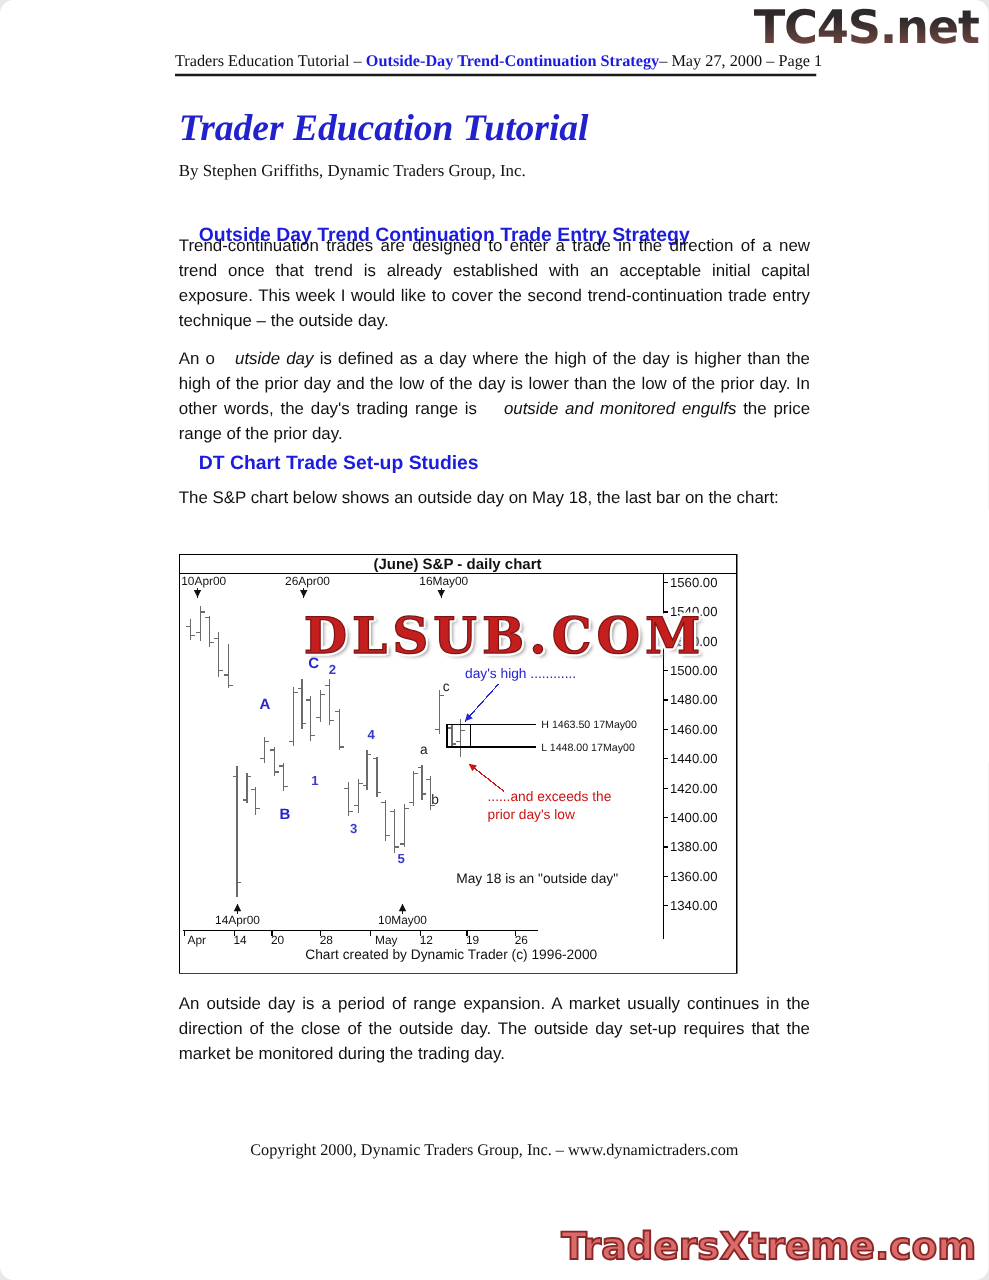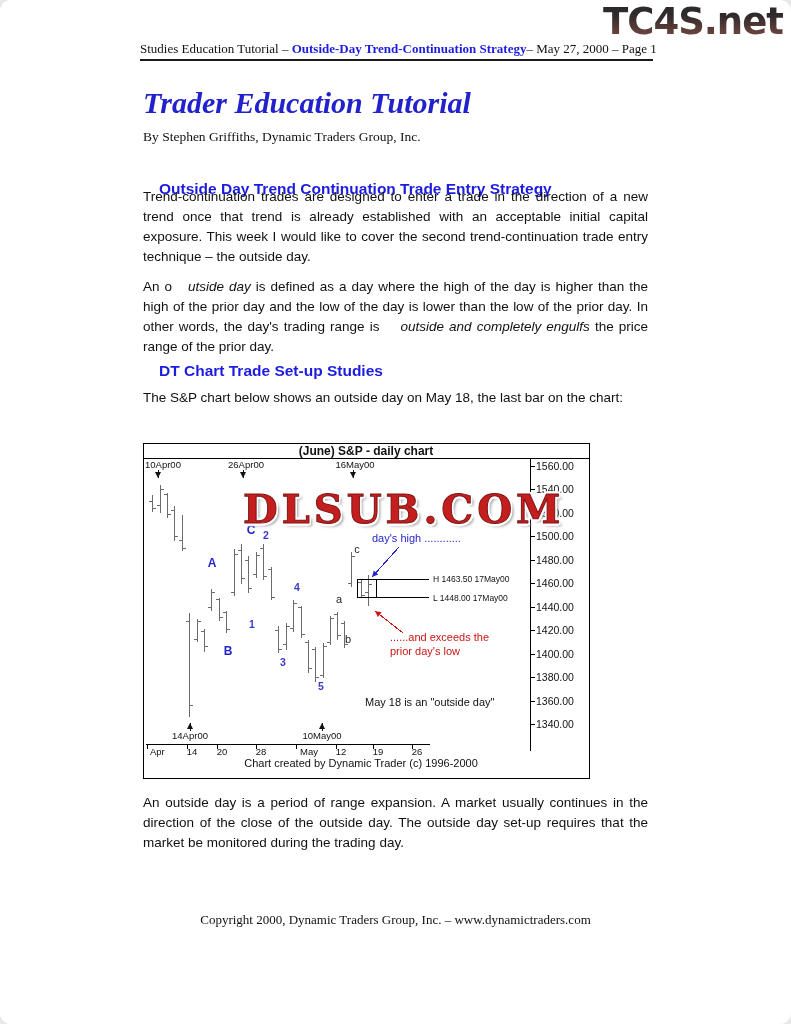--- a/index.html
+++ b/index.html
@@ -48,29 +48,29 @@
            -webkit-text-stroke:1.5px #8c2626;
            text-shadow:0 0 3px #fff,0 0 3px #fff,0 0 5px #fff;}
 </style>
 </head>
 <body>
 
 <div class="page">
 
   <div class="tc4s">TC4S.net</div>
 
-  <div class="hdr"><span>Studies Education Tutorial – </span><span class="hdr-hl">Outside-Day Trend-Continuation Strategy</span><span>– May 27, 2000  – Page 1</span></div>
+  <div class="hdr"><span>Traders Education Tutorial – </span><span class="hdr-hl">Outside-Day Trend-Continuation Strategy</span><span>– May 27, 2000  – Page 1</span></div>
   <div class="hdr-rule"></div>
 
   <h1 class="doc-title">Trader Education Tutorial</h1>
   <div class="byline">By Stephen Griffiths, Dynamic Traders Group, Inc.</div>
 
   <h2 class="sec-h h1">Outside Day Trend Continuation Trade Entry Strategy</h2>
   <p class="body-p p1">Trend-continuation trades are designed to enter a trade in the direction of a new trend once that trend is already established with an acceptable initial capital exposure. This week I would like to cover the second trend-continuation trade entry technique – the outside day.</p>
-  <p class="body-p p2"><span>An o</span><em>utside day</em><span> is defined as a day where the high of the day is higher than the high of the prior day and the low of the day is lower than the low of the prior day. In other words, the day's trading range is </span><em>outside and completely engulfs</em><span> the price range of the prior day.</span></p>
+  <p class="body-p p2"><span>An o</span><em>utside day</em><span> is defined as a day where the high of the day is higher than the high of the prior day and the low of the day is lower than the low of the prior day. In other words, the day's trading range is </span><em>outside and monitored engulfs</em><span> the price range of the prior day.</span></p>
 
   <h2 class="sec-h h2">DT Chart Trade Set-up Studies</h2>
   <p class="body-p p3">The S&amp;P chart below shows an outside day on May 18, the last bar on the chart:</p>
 
   <div class="chart">
     <svg id="chartsvg" width="447" height="336" viewBox="0 0 447 336" shape-rendering="crispEdges">
         <rect x="0.5" y="0.5" width="446" height="335" fill="none" stroke="#000"></rect>
         <text x="223" y="12" font-size="12" font-family="&quot;Liberation Sans&quot;,sans-serif" fill="#111" text-anchor="middle" font-weight="bold" shape-rendering="auto">(June) S&amp;P - daily chart</text>
         <line x1="0.5" y1="15.5" x2="446.5" y2="15.5" stroke="#000"></line>
         <line x1="387.5" y1="15.5" x2="387.5" y2="308" stroke="#000"></line>
@@ -247,13 +247,14 @@
         <polygon points="232,168 234.86444537713882,174.06588432805867 238.57137468873023,169.34797429512415" fill="#cc1414" shape-rendering="auto"></polygon>
         <text x="222" y="263" font-size="11" font-family="&quot;Liberation Sans&quot;,sans-serif" fill="#111" shape-rendering="auto">May 18 is an "outside day"</text>
       </svg>
     <div class="watermark">DLSUB.COM</div>
   </div>
 
   <p class="body-p p4">An outside day is a period of range expansion. A market usually continues in the direction of the close of the outside day. The outside day set-up requires that the market be monitored during the trading day.</p>
 
   <div class="footer">Copyright 2000, Dynamic Traders Group, Inc. – www.dynamictraders.com</div>
 
+  <div class="tx-logo">TradersXtreme.com</div>
 </div>
 
 </body></html>

